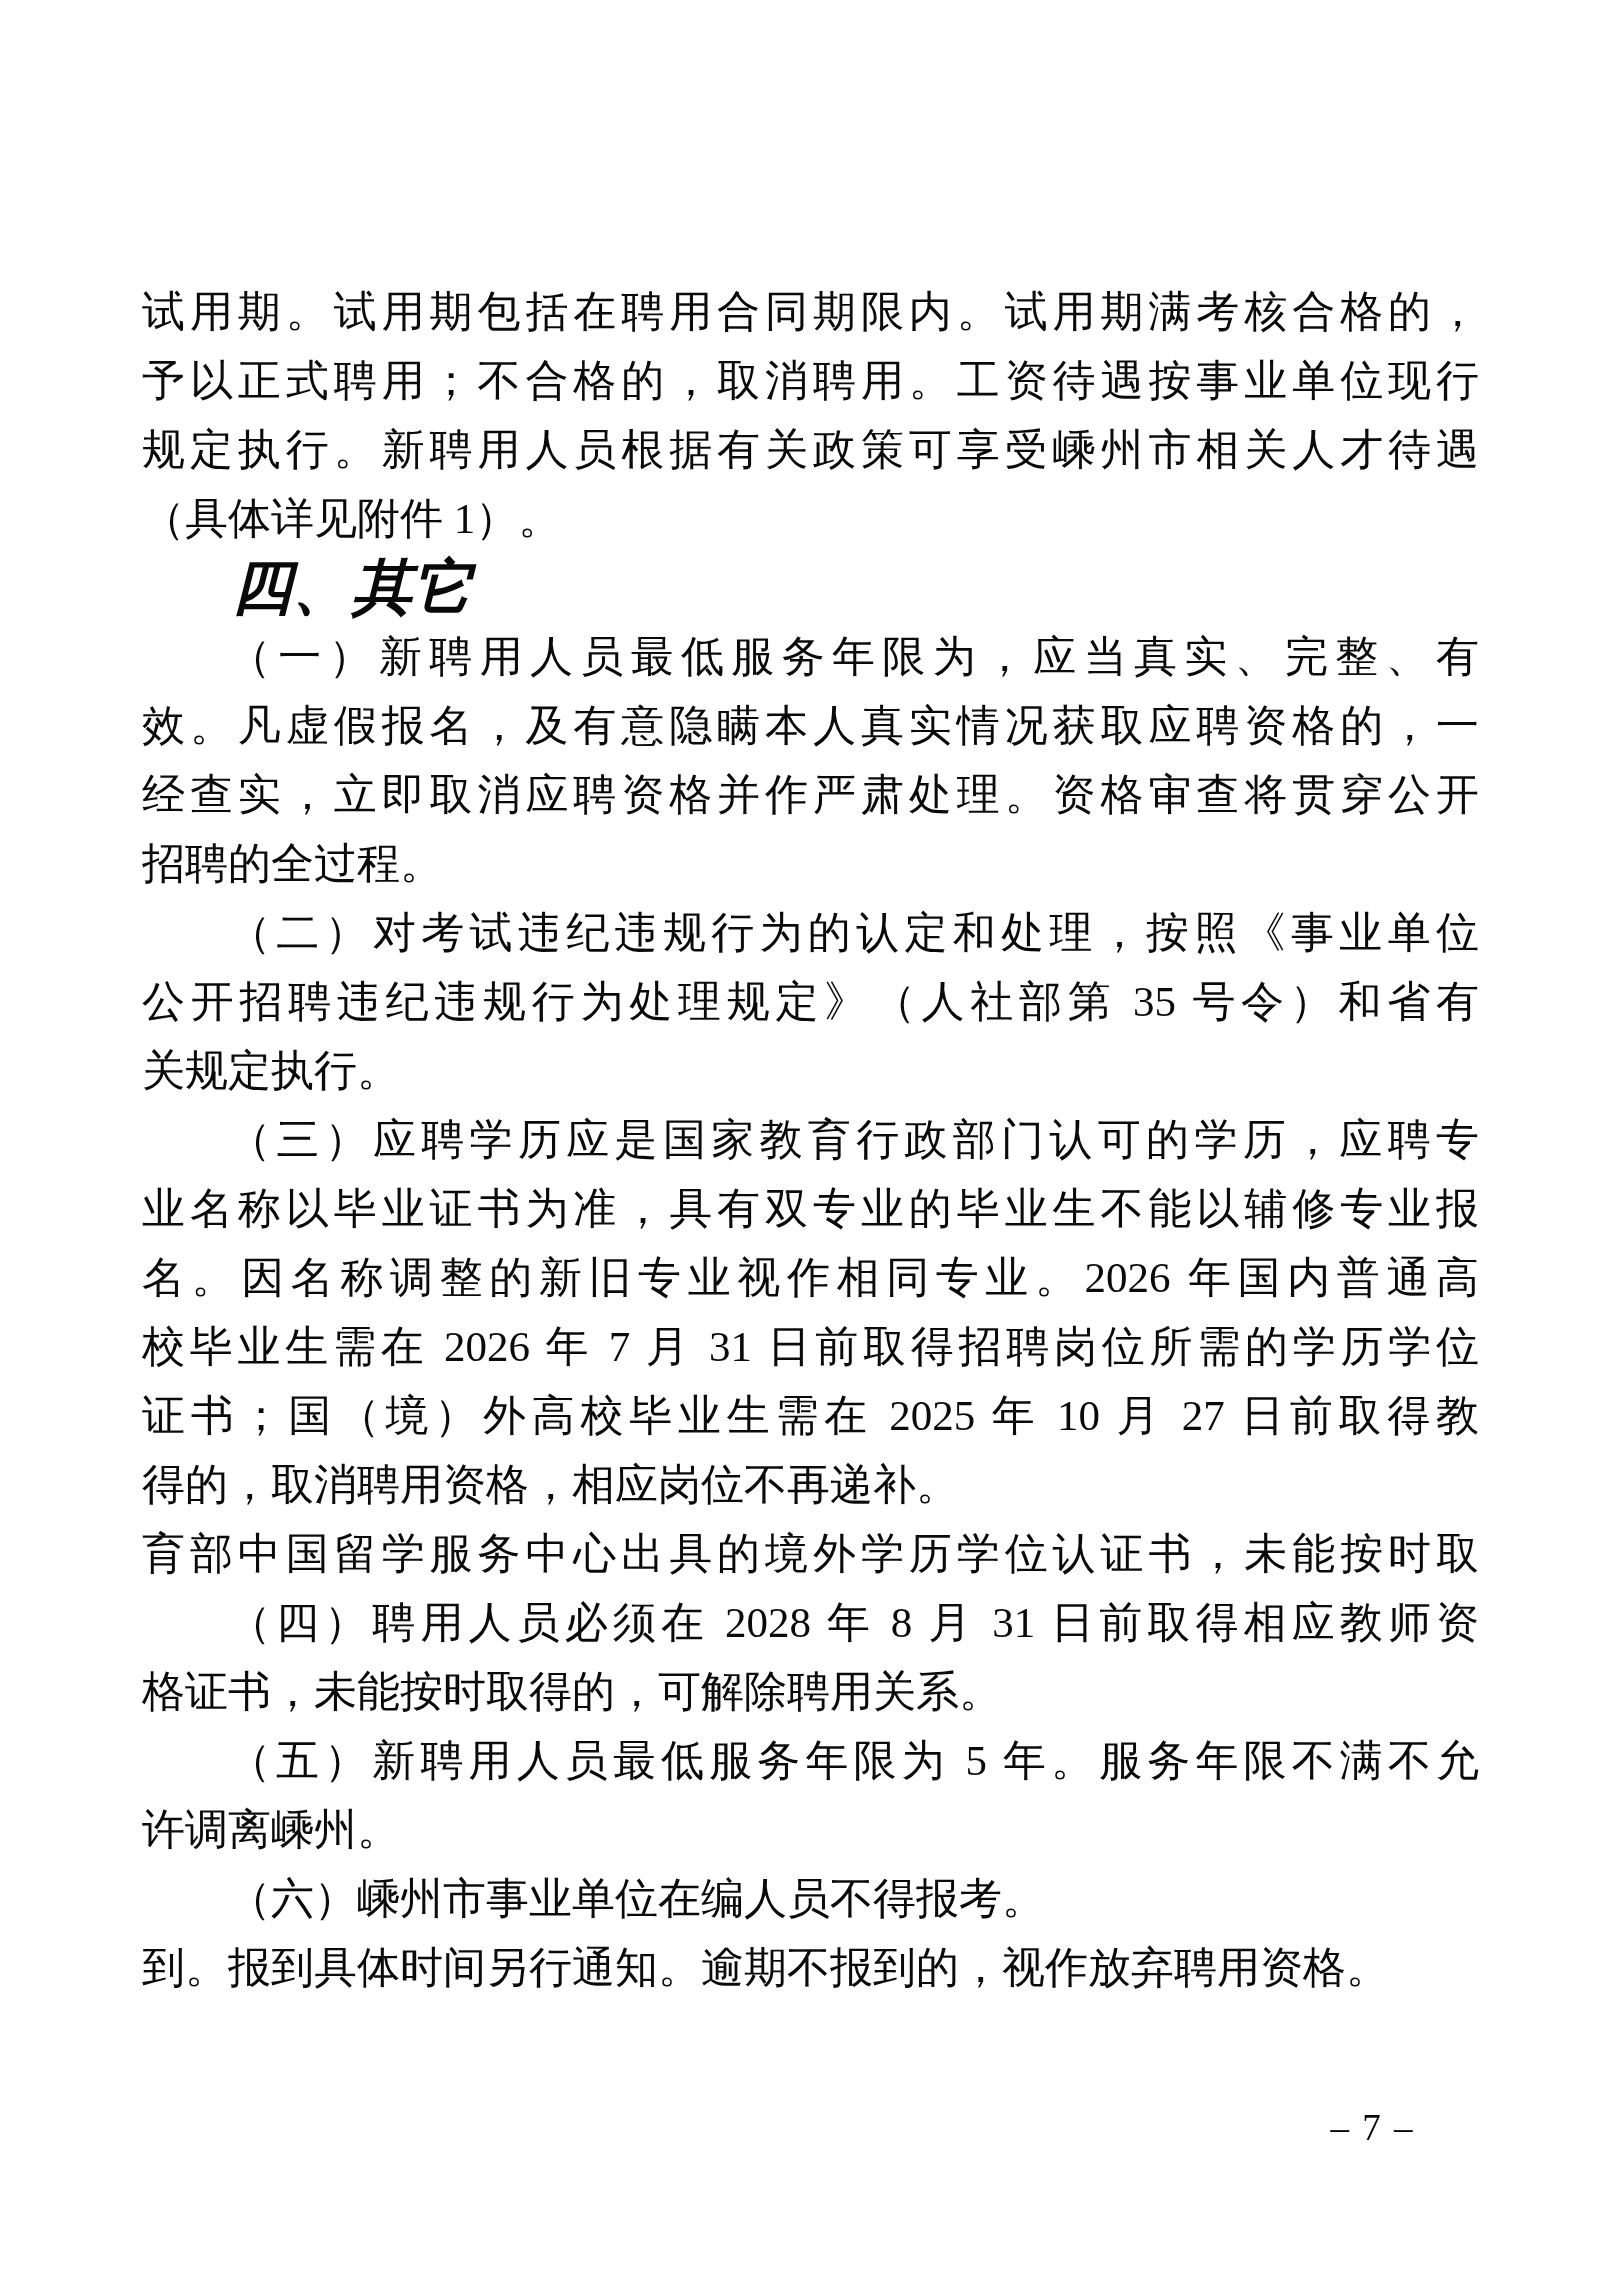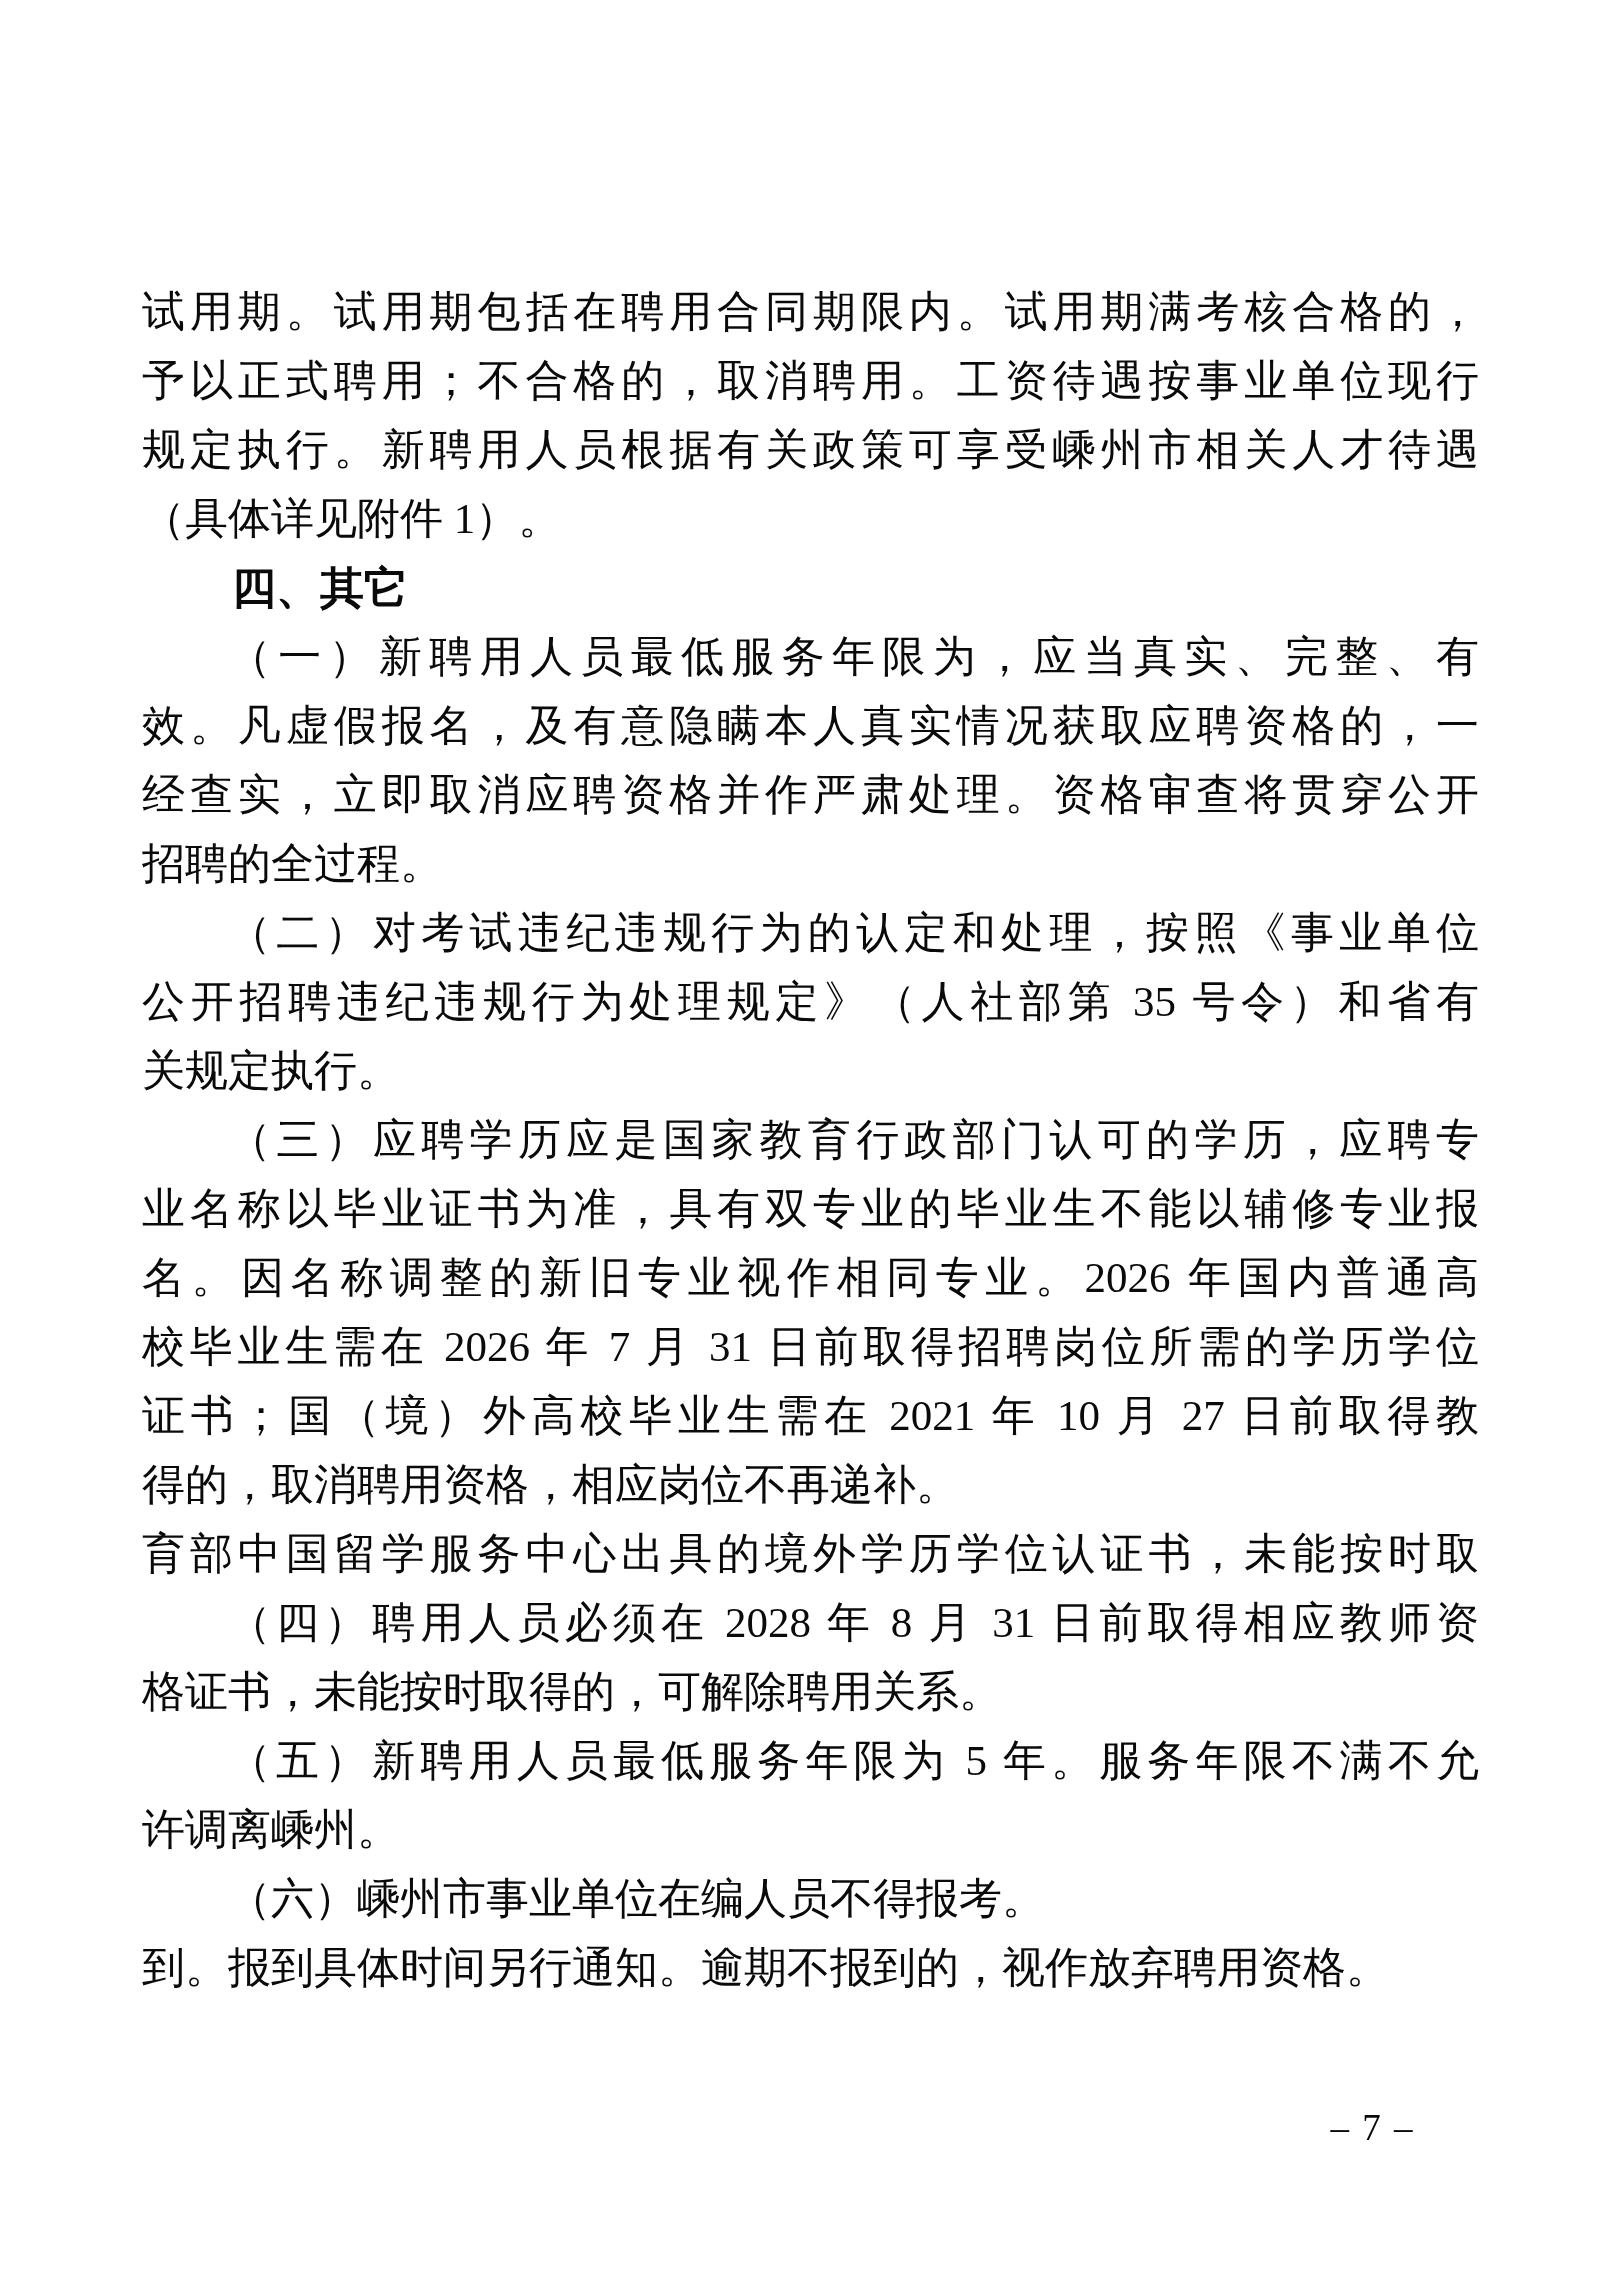--- a/index.html
+++ b/index.html
@@ -40,22 +40,23 @@
     text-align-last: left;
   }
   .line.indent {
     text-indent: 86px;
   }
   .line.heading {
     font-weight: 700;
     text-indent: 90px;
     text-align: left;
     text-align-last: left;
-    font-size: 44px;
+    font-size: 60px;
     font-family: "Liberation Sans", "DejaVu Sans", sans-serif;
+    font-style: italic;
   }
   .page-number {
     position: absolute;
     left: 1311px;
     top: 2103px;
     width: 123px;
     height: 49px;
     line-height: 49px;
     font-size: 37px;
     text-align: center;
@@ -78,21 +79,21 @@
       <div class="line fill">效。凡虚假报名，及有意隐瞒本人真实情况获取应聘资格的，一</div>
       <div class="line fill">经查实，立即取消应聘资格并作严肃处理。资格审查将贯穿公开</div>
       <div class="line end">招聘的全过程。</div>
       <div class="line fill indent">（二）对考试违纪违规行为的认定和处理，按照《事业单位</div>
       <div class="line fill">公开招聘违纪违规行为处理规定》（人社部第 35 号令）和省有</div>
       <div class="line end">关规定执行。</div>
       <div class="line fill indent">（三）应聘学历应是国家教育行政部门认可的学历，应聘专</div>
       <div class="line fill">业名称以毕业证书为准，具有双专业的毕业生不能以辅修专业报</div>
       <div class="line fill">名。因名称调整的新旧专业视作相同专业。2026 年国内普通高</div>
       <div class="line fill">校毕业生需在 2026 年 7 月 31 日前取得招聘岗位所需的学历学位</div>
-      <div class="line fill">证书；国（境）外高校毕业生需在 2021 年 10 月 27 日前取得教</div>
+      <div class="line fill">证书；国（境）外高校毕业生需在 2025 年 10 月 27 日前取得教</div>
       <div class="line end">得的，取消聘用资格，相应岗位不再递补。</div>
       <div class="line fill">育部中国留学服务中心出具的境外学历学位认证书，未能按时取</div>
       <div class="line fill indent">（四）聘用人员必须在 2028 年 8 月 31 日前取得相应教师资</div>
       <div class="line end">格证书，未能按时取得的，可解除聘用关系。</div>
       <div class="line fill indent">（五）新聘用人员最低服务年限为 5 年。服务年限不满不允</div>
       <div class="line end">许调离嵊州。</div>
       <div class="line end indent">（六）嵊州市事业单位在编人员不得报考。</div>
       <div class="line end">到。报到具体时间另行通知。逾期不报到的，视作放弃聘用资格。</div>
     </div>
   <div class="page-number">– 7 –</div>

